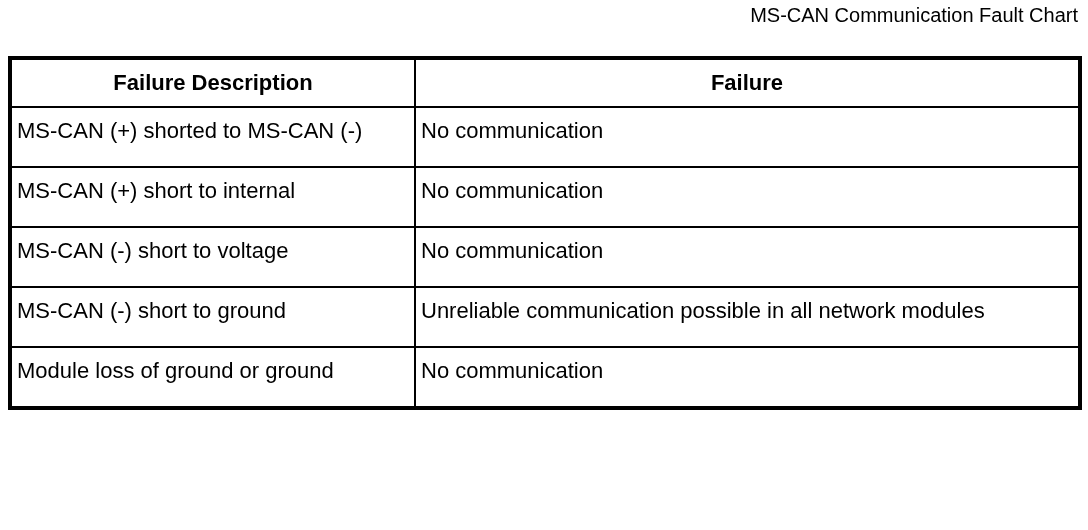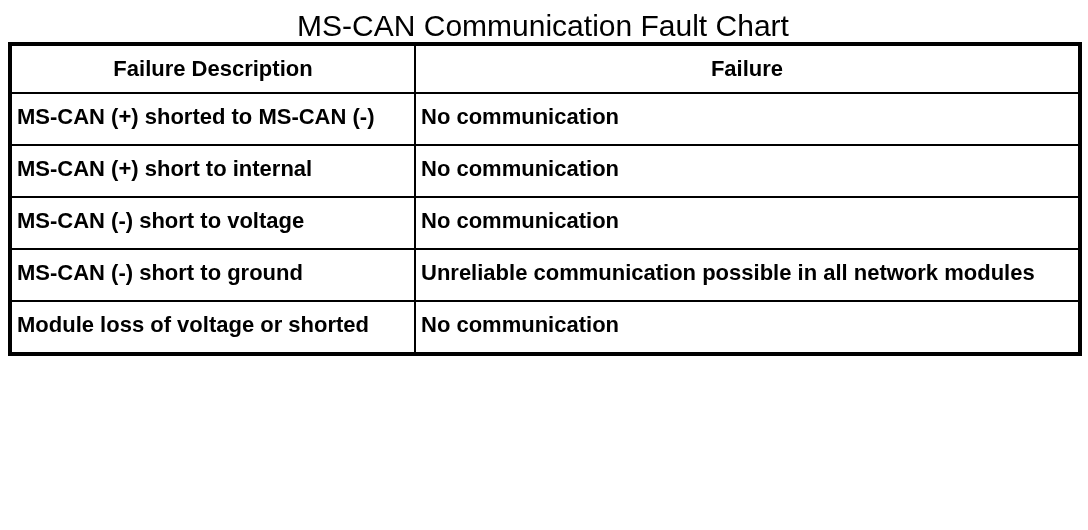--- a/index.html
+++ b/index.html
@@ -10,32 +10,32 @@
     width: 1088px;
     height: 530px;
     position: relative;
     background: #ffffff;
     color: #000000;
     font-family: "Liberation Sans", sans-serif;
     overflow: hidden;
   }
   .chart-title {
     position: absolute;
-    top: 12px;
+    top: 2px;
     left: 8px;
     width: 1070px;
-    text-align: center;
-    font-size: 30px;
+    text-align: right;
+    font-size: 20px;
     line-height: 27px;
     font-weight: normal;
     white-space: nowrap;
   }
   table.fault-table {
     position: absolute;
-    top: 42px;
+    top: 56px;
     left: 8px;
     width: 1070px;
     border-collapse: collapse;
     table-layout: fixed;
     border: 4px solid #000000;
   }
   .fault-table th,
   .fault-table td {
     border: 2px solid #000000;
     font-size: 22px;
@@ -44,23 +44,23 @@
     white-space: nowrap;
     overflow: hidden;
     background: #ffffff;
   }
   .fault-table th {
     font-weight: bold;
     text-align: center;
     padding: 0;
   }
   .fault-table td {
-    font-weight: bold;
+    font-weight: normal;
     text-align: left;
-    padding: 0 2px 4px 5px;
+    padding: 0 2px 12px 5px;
   }
   col.c1 { width: 405px; }
   col.c2 { width: 665px; }
 </style>
 </head>
 <body>
 
 <div class="chart-title">MS-CAN Communication Fault Chart</div>
 
 <table class="fault-table">
@@ -85,17 +85,17 @@
     </tr>
     <tr>
       <td>MS-CAN (-) short to voltage</td>
       <td>No communication</td>
     </tr>
     <tr>
       <td>MS-CAN (-) short to ground</td>
       <td>Unreliable communication possible in all network modules</td>
     </tr>
     <tr>
-      <td>Module loss of voltage or shorted</td>
+      <td>Module loss of ground or ground</td>
       <td>No communication</td>
     </tr>
   </tbody>
 </table>
 
 </body></html>

